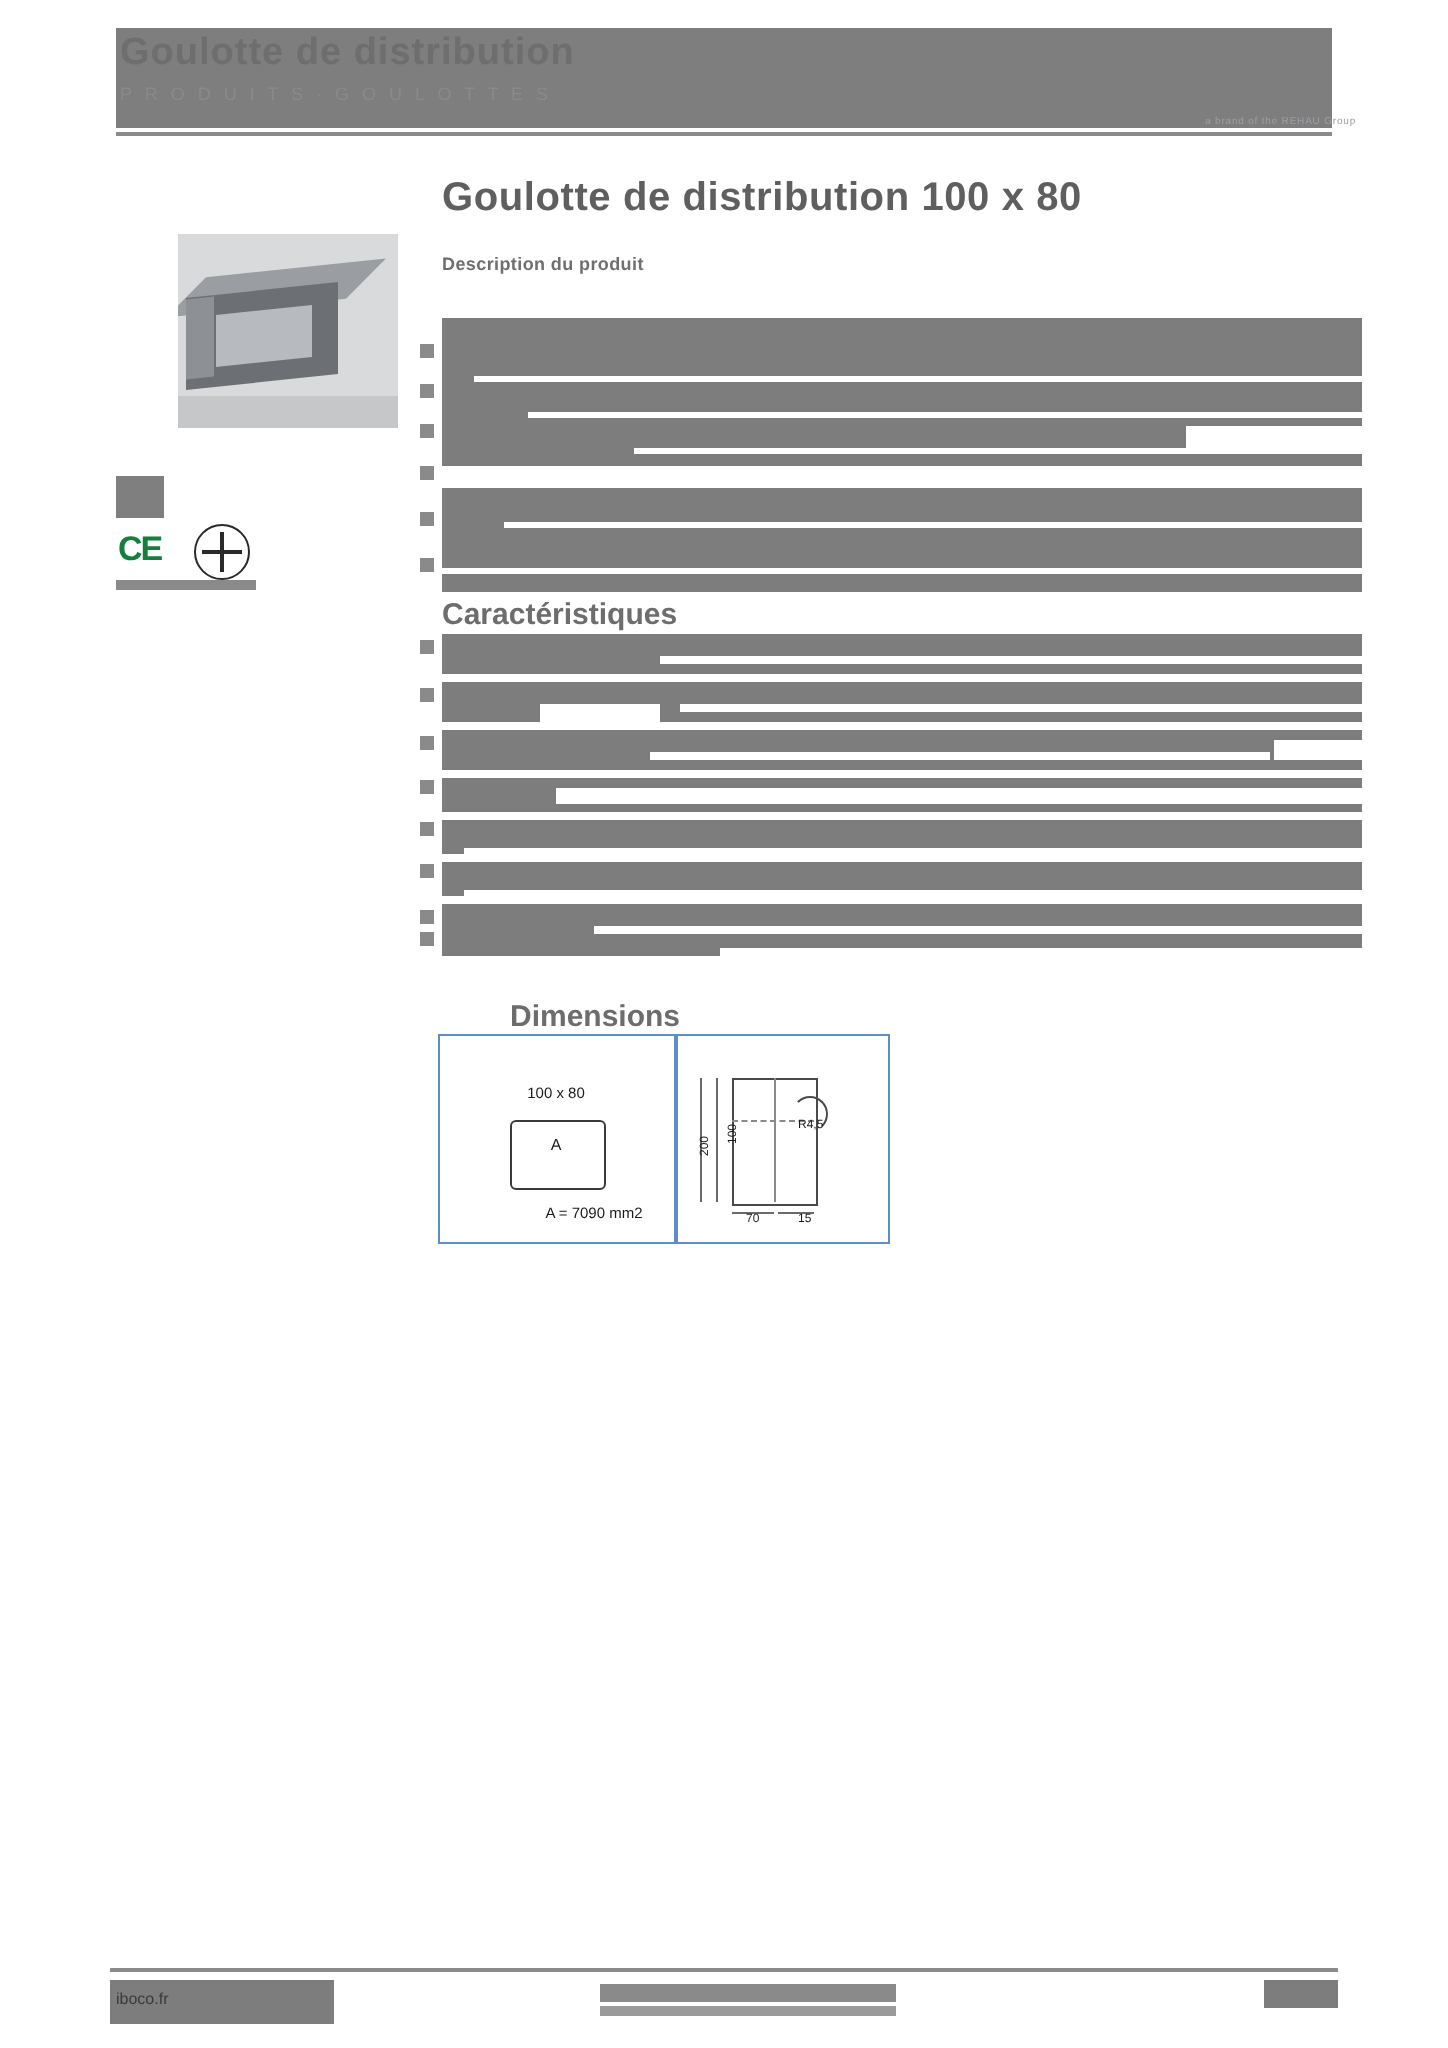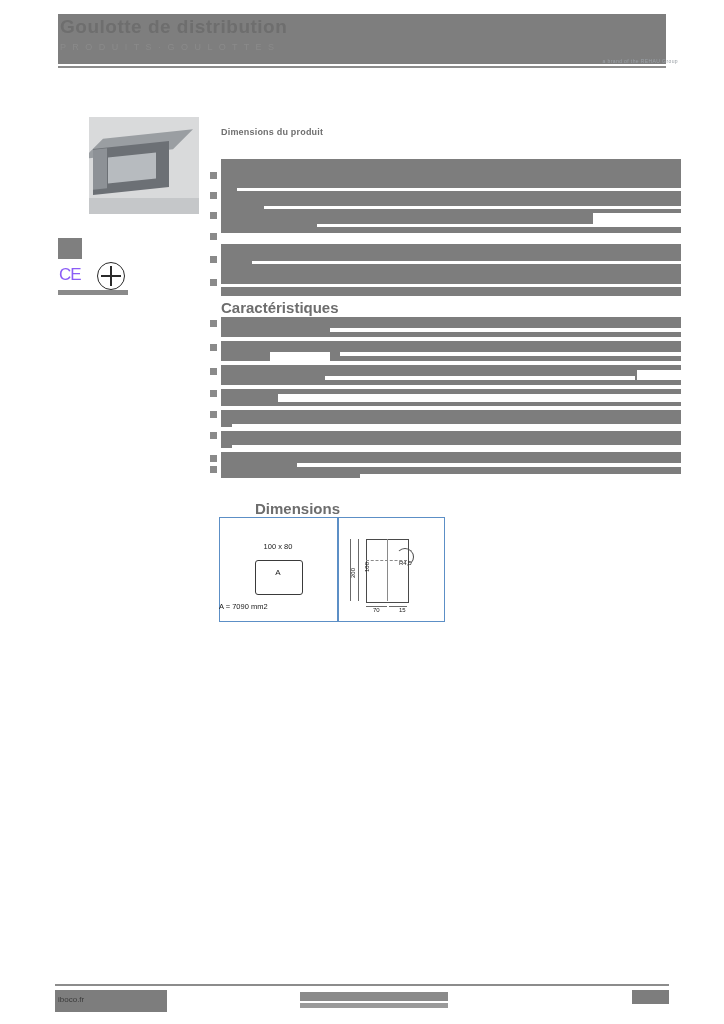--- a/index.html
+++ b/index.html
@@ -160,22 +160,22 @@
     height: 34px;
     background: #ffffff;
   }
   .cert-ce {
     position: absolute;
     left: 59px;
     top: 262px;
     width: 26px;
     height: 26px;
     font-size: 17px;
-    font-weight: normal;
-    color: #8b5cf6;
+    font-weight: bold;
+    color: #15803d;
     letter-spacing: -1px;
     line-height: 26px;
   }
   .cert-round {
     position: absolute;
     left: 97px;
     top: 262px;
     width: 26px;
     height: 26px;
     border: 1.2px solid #2a2a2a;
@@ -306,23 +306,24 @@
     width: 46px;
     text-align: center;
     font-size: 8px;
     color: #1a1a1a;
   }
   .dim-area {
     position: absolute;
     left: 219px;
     top: 602px;
     width: 118px;
-    text-align: left;
+    text-align: center;
     font-size: 7.5px;
     color: #1a1a1a;
+    padding-left: 19px;
   }
 
   .tech-rect {
     position: absolute;
     left: 366px;
     top: 539px;
     width: 41px;
     height: 62px;
     border: 1px solid #4a4a4a;
   }
@@ -435,21 +436,22 @@
     <div class="photo-face"></div>
     <div class="photo-shadow"></div>
   </div>
 
   <div class="cert-grey-l"></div>
   <div class="cert-box"></div>
   <div class="cert-ce">CE</div>
   <div class="cert-round"></div>
   <div class="cert-grey-r"></div>
 
-  <div class="sub-title">Dimensions du produit</div>
+  <div class="main-title">Goulotte de distribution 100 x 80</div>
+  <div class="sub-title">Description du produit</div>
 
   <div class="block-desc"></div>
   <div class="block-desc2"></div>
 
   <div class="bullet" style="left:210px; top:172px;"></div>
   <div class="bullet" style="left:210px; top:192px;"></div>
   <div class="bullet" style="left:210px; top:212px;"></div>
   <div class="bullet" style="left:210px; top:233px;"></div>
   <div class="bullet" style="left:210px; top:256px;"></div>
   <div class="bullet" style="left:210px; top:279px;"></div>

